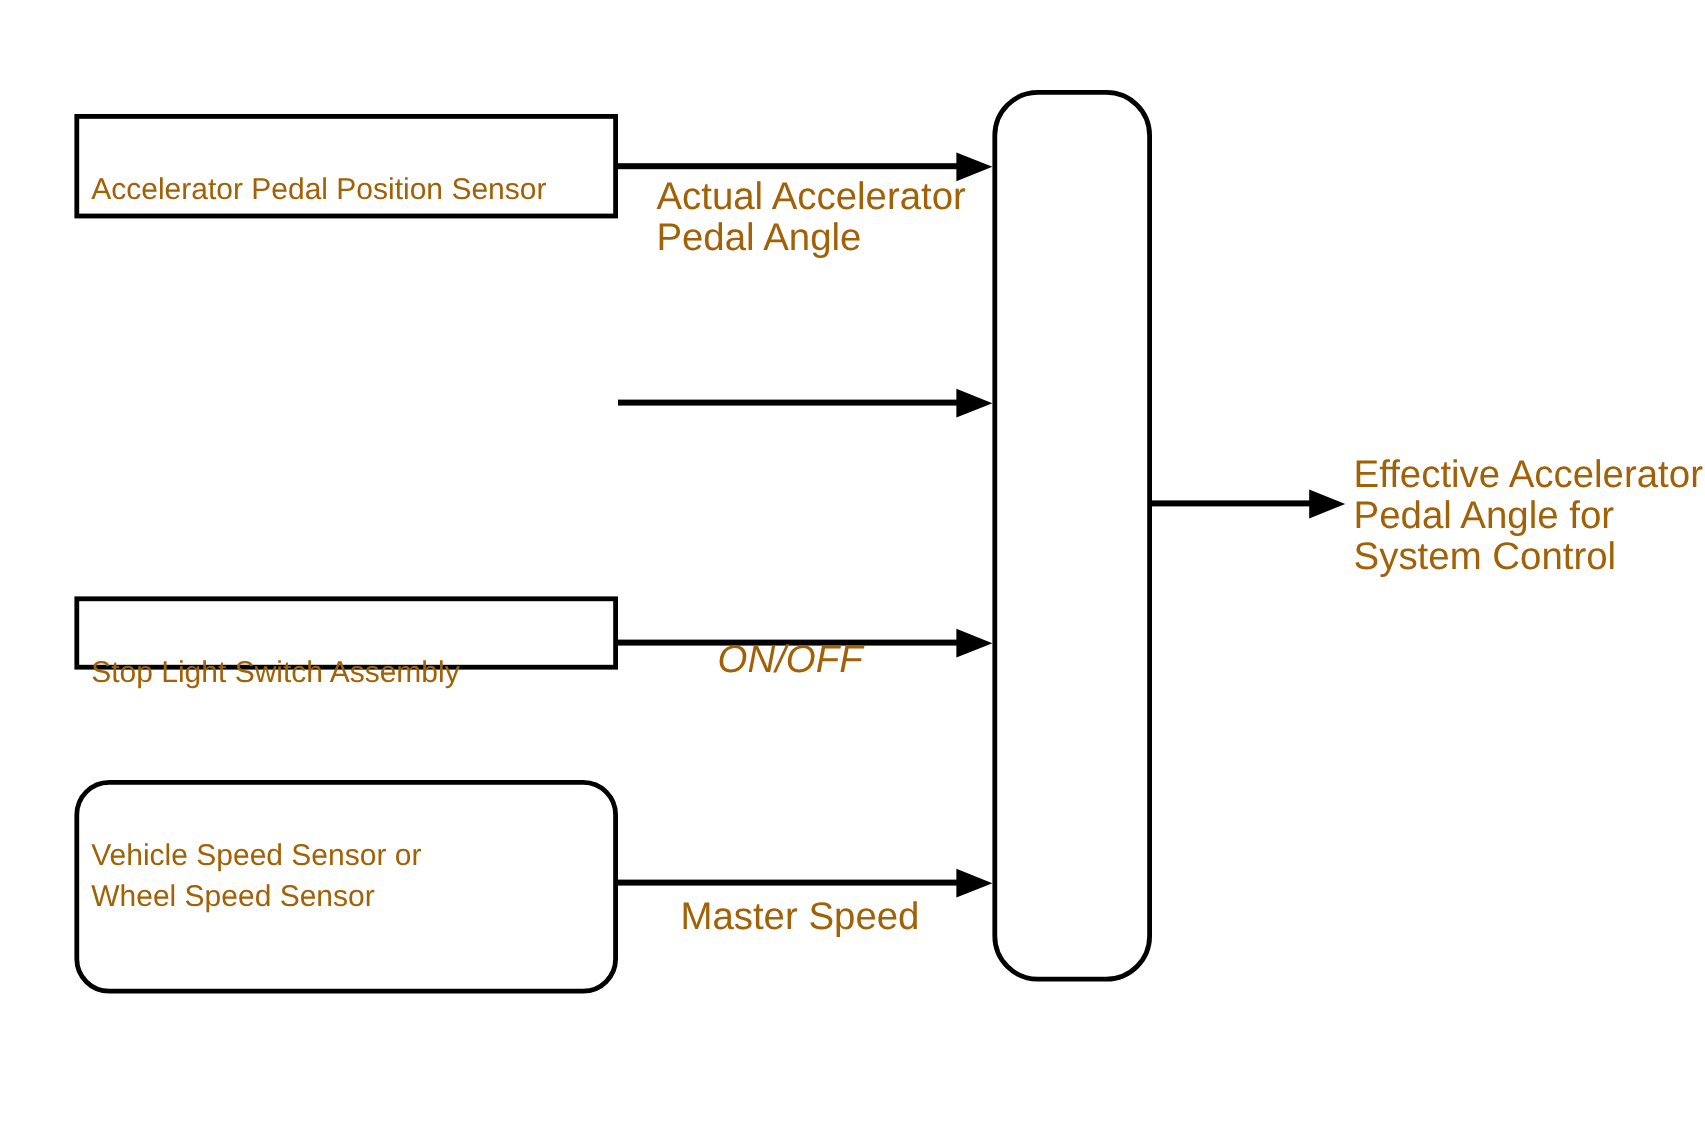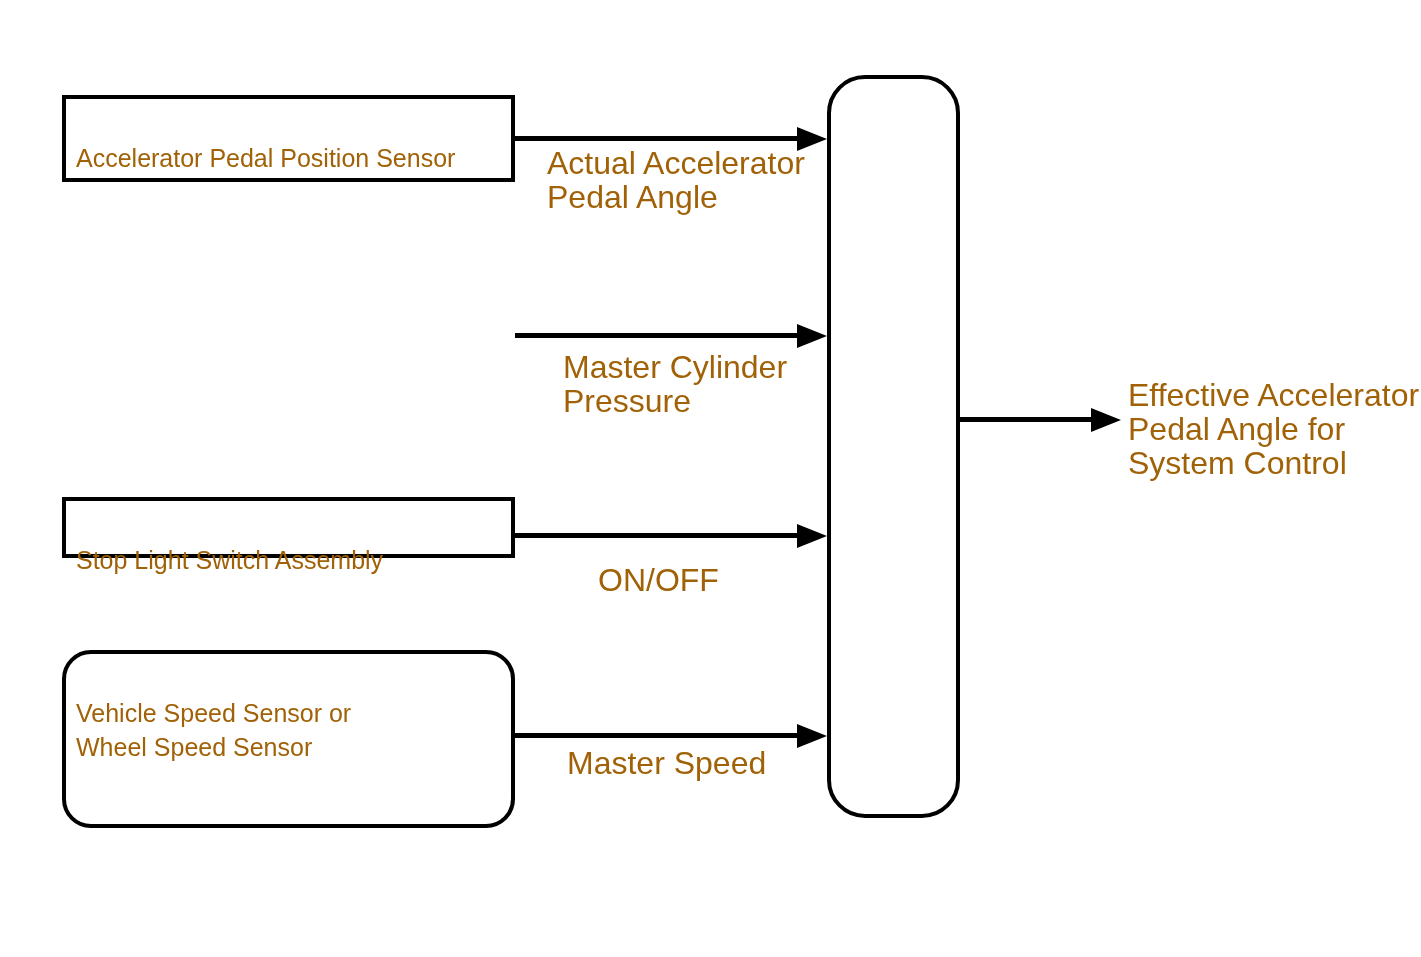--- a/index.html
+++ b/index.html
@@ -91,23 +91,21 @@
   </div>
   <div class="arrow" style="left:515px; top:533px; width:283px;">
     <div class="arrowhead"></div>
   </div>
   <div class="arrow" style="left:515px; top:733px; width:283px;">
     <div class="arrowhead"></div>
   </div>
 
   <div class="signal" style="left:547px; top:146px;">Actual Accelerator
 Pedal Angle</div>
-  <div class="signal" style="left:563px; top:350px;">Master Cylinder
-Pressure</div>
-  <div class="signal" style="left:598px; top:563px;">ON/OFF</div>
+  <div class="signal" style="left:598px; top:532px;font-style:italic;">ON/OFF</div>
   <div class="signal" style="left:567px; top:746px;">Master Speed</div>
 
   <div class="arrow" style="left:960px; top:417px; width:132px;">
     <div class="arrowhead"></div>
   </div>
   <div class="signal" style="left:1128px; top:378px;">Effective Accelerator
 Pedal Angle for
 System Control</div>
 
 </div>

